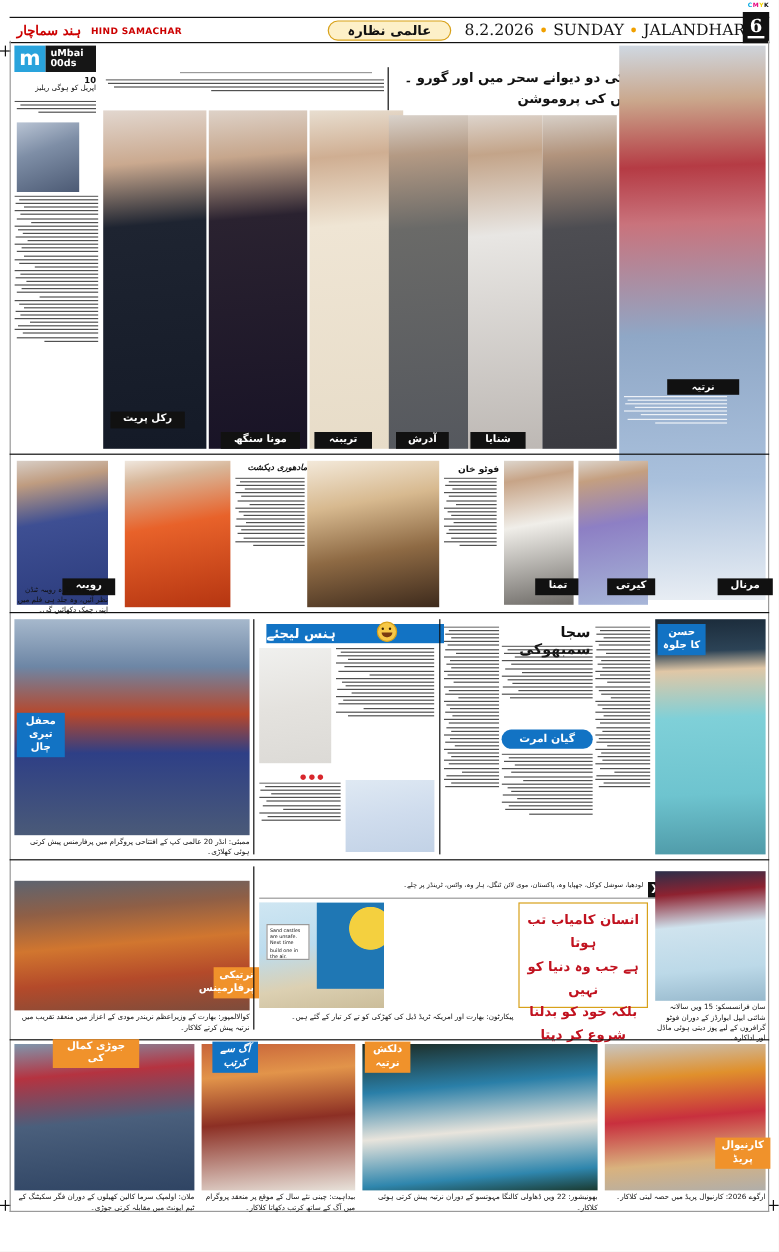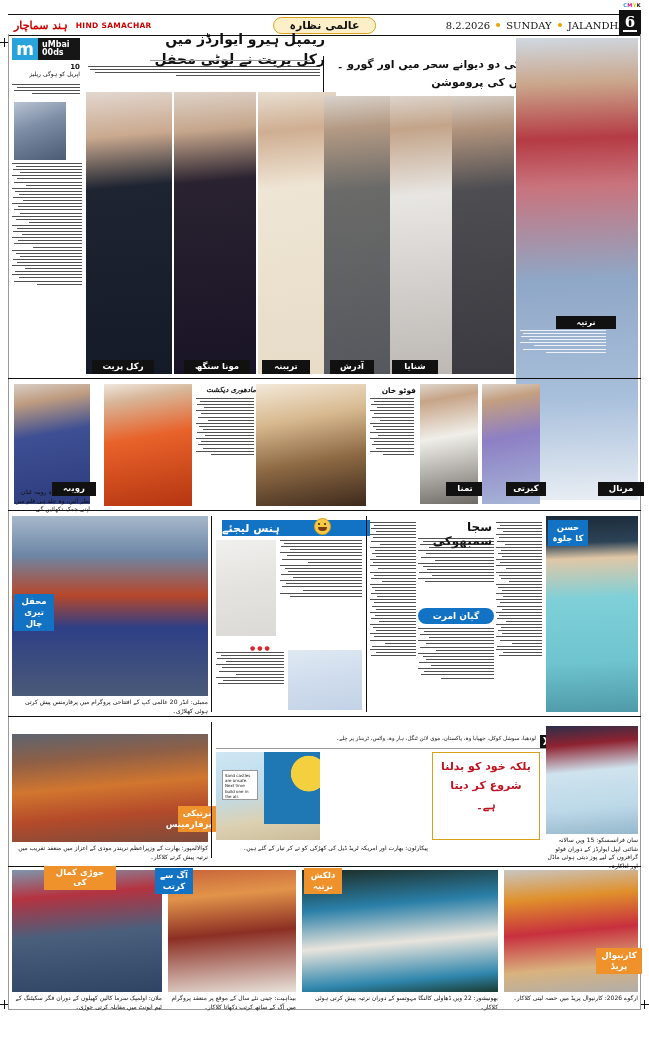--- a/index.html
+++ b/index.html
@@ -20,21 +20,21 @@
   .masthead{position:absolute;left:8px;top:14px;width:633px;height:20px;
             border-top:1px solid #111;border-bottom:1px solid #111;background:#fff;
             display:flex;align-items:center;}
   .mh-logo{color:#cc0000;font-weight:bold;font-size:11px;padding-left:6px;
            font-family:"DejaVu Serif",serif;letter-spacing:-.5px;}
   .mh-eng{color:#cc0000;font-weight:bold;font-size:7.5px;letter-spacing:.3px;margin-left:8px;}
   .mh-center{position:absolute;left:50%;transform:translateX(-50%);
              background:#fdf0c8;border:1px solid #d8a11a;border-radius:10px;
              padding:1px 16px;font-size:11px;font-weight:bold;color:#111;}
   .mh-right{margin-left:auto;display:flex;align-items:center;gap:6px;
-            font-size:10px;font-family:"DejaVu Serif",serif;color:#111;padding-right:8px;}
+            font-size:13px;font-family:"DejaVu Serif",serif;color:#111;padding-right:20px;}
   .mh-dot{width:4px;height:4px;border-radius:50%;background:#f0a000;display:inline-block;}
   .pagenum{position:absolute;right:8px;top:10px;width:22px;height:26px;background:#111;
            color:#fff;font-family:"DejaVu Serif",serif;font-size:15px;font-weight:bold;
            display:flex;align-items:center;justify-content:center;}
   .pagenum span{border-bottom:2px solid #fff;line-height:1;padding:0 2px;}
   .photo{position:absolute;overflow:hidden;background:#cfd6dd;}
   .rule{position:absolute;background:#111;}
   .hairline{position:absolute;background:#9a9a9a;}
 
   
@@ -175,21 +175,20 @@
     <i style="width:93%"></i>
       <i style="width:100%"></i>
       <i style="width:82%"></i>
       <i style="width:96%"></i>
     <i style="width:100%"></i>
       <i style="width:90%"></i>
       <i style="width:97%"></i>
       <i style="width:64%"></i>
   </div>
 
-  <div class="hdl" style="left:140px;top:30px;width:185px;font-size:14px;line-height:1.4;">ریمپل ہیرو ایوارڈز میں رکل پریت نے لوٹی محفل</div>
   <div class="hairline" style="left:150px;top:60px;width:160px;height:1px;"></div>
 
   <div class="utext" style="left:88px;top:66px;width:232px;height:22px;">
     <i style="width:100%"></i>
       <i style="width:99%"></i>
       <i style="width:97%"></i>
       <i style="width:62%"></i>
   </div>
 
   <div class="rule" style="left:323px;top:56px;width:1px;height:36px;background:#111;"></div>
@@ -215,21 +214,21 @@
     <i style="width:100%;background:#fff"></i>
       <i style="width:96%;background:#fff"></i>
     <i style="width:99%;background:#fff"></i>
       <i style="width:90%;background:#fff"></i>
     <i style="width:100%;background:#fff"></i>
       <i style="width:84%;background:#fff"></i>
     <i style="width:97%;background:#fff"></i>
       <i style="width:70%;background:#fff"></i>
   </div>
 
-  <div class="tag black" style="left:92px;top:360px;width:54px;">رکل پریت</div>
+  <div class="tag black" style="left:92px;top:343px;width:54px;">رکل پریت</div>
   <div class="tag black" style="left:184px;top:360px;width:58px;">مونا سنگھ</div>
   <div class="tag black" style="left:262px;top:360px;width:40px;">تریبنہ</div>
   <div class="tag black" style="left:330px;top:360px;width:36px;">آدرش</div>
   <div class="tag black" style="left:392px;top:360px;width:38px;">شنایا</div>
   <div class="tag black" style="left:598px;top:482px;width:38px;">مرنال</div>
 
   <div class="utext" style="left:518px;top:86px;width:116px;height:0px;"></div>
 
   <div class="rule" style="left:8px;top:378px;width:633px;height:1px;background:#111;"></div>
 
@@ -507,38 +506,40 @@
        background:linear-gradient(170deg,#cfe6f2 0%,#bcdcee 40%,#dcd0b2 72%,#cbbd9a 100%);">
     <div style="position:absolute;left:6px;top:18px;width:30px;height:24px;background:#fff;
                 border:1px solid #999;font-size:4px;color:#111;padding:2px;line-height:1.3;">Sand castles are unsafe. Next time build one in the air.</div>
     <div style="position:absolute;right:0;top:0;width:56px;height:72px;
                 background:radial-gradient(circle at 80% 30%,#f4d03f 0 26%,#1f77b4 27% 100%);"></div>
   </div>
 
   <div class="ucap" style="left:216px;top:844px;width:212px;">پیکارٹون: بھارت اور امریکہ ٹریڈ ڈیل کی کھڑکی کو تے کر تیار کے گئے ہیں۔</div>
 
   <div class="quotebox" style="left:432px;top:752px;width:108px;height:88px;">
+    <div>انسان کامیاب تب ہوتا</div>
+    <div>ہے جب وہ دنیا کو نہیں</div>
     <div>بلکہ خود کو بدلنا</div>
     <div>شروع کر دیتا ہے۔</div>
   </div>
 
   <div class="photo" style="left:546px;top:726px;width:92px;height:108px;
        background:linear-gradient(175deg,#2b2f4a 0%,#8e2230 18%,#cfe3ee 42%,#bcd9e8 74%,#96b8cc 100%);"></div>
   <div class="ucap" style="left:546px;top:836px;width:92px;">سان فرانسسکو: 15 ویں سالانہ شائنی ایپل ایوارڈز کے دوران فوٹو گرافروں کے لیے پوز دیتی ہوئی ماڈل اور اداکارہ۔</div>
 
   <div class="rule" style="left:8px;top:866px;width:633px;height:1px;background:#111;"></div>
 
   <div class="photo" style="left:12px;top:870px;width:150px;height:122px;
        background:linear-gradient(175deg,#7f96ad 0%,#b53340 22%,#4a5f7c 52%,#2f4463 100%);"></div>
   <div class="tag orange" style="left:44px;top:866px;width:64px;">جوڑی کمال کی</div>
   <div class="ucap" style="left:12px;top:994px;width:150px;">ملان: اولمپک سرما کالین کھیلوں کے دوران فگر سکیٹنگ کے ٹیم ایونٹ میں مقابلہ کرتی جوڑی۔</div>
 
   <div class="photo" style="left:168px;top:870px;width:128px;height:122px;
        background:linear-gradient(175deg,#c8643a 0%,#e2944a 22%,#8c2f24 52%,#e8e2da 100%);"></div>
-  <div class="tag blue" style="left:155px;top:868px;width:30px;line-height:1.3;">آگ سے کرتب</div>
+  <div class="tag blue" style="left:177px;top:868px;width:30px;line-height:1.3;font-style:italic;">آگ سے کرتب</div>
   <div class="ucap" style="left:168px;top:994px;width:128px;">بیداہیت: چینی نئے سال کے موقع پر منعقد پروگرام میں آگ کے ساتھ کرتب دکھاتا کلاکار۔</div>
 
   <div class="photo" style="left:302px;top:870px;width:196px;height:122px;
        background:linear-gradient(175deg,#1c2a22 0%,#2a7fa8 30%,#e8e4dc 58%,#2f86ad 86%,#1a3a30 100%);"></div>
   <div class="tag orange" style="left:304px;top:868px;width:30px;line-height:1.3;">دلکش نرتیہ</div>
   <div class="ucap" style="left:302px;top:994px;width:196px;">بھونیشور: 22 ویں ڈھاولی کالنگا مہوتسو کے دوران نرتیہ پیش کرتی ہوئی کلاکار۔</div>
 
   <div class="photo" style="left:504px;top:870px;width:134px;height:122px;
        background:linear-gradient(175deg,#c8c6c2 0%,#e0902c 24%,#c8303e 50%,#d9b27e 78%,#b0aeaa 100%);"></div>
   <div class="tag orange" style="left:596px;top:948px;width:38px;line-height:1.3;">کارنیوال پریڈ</div>

